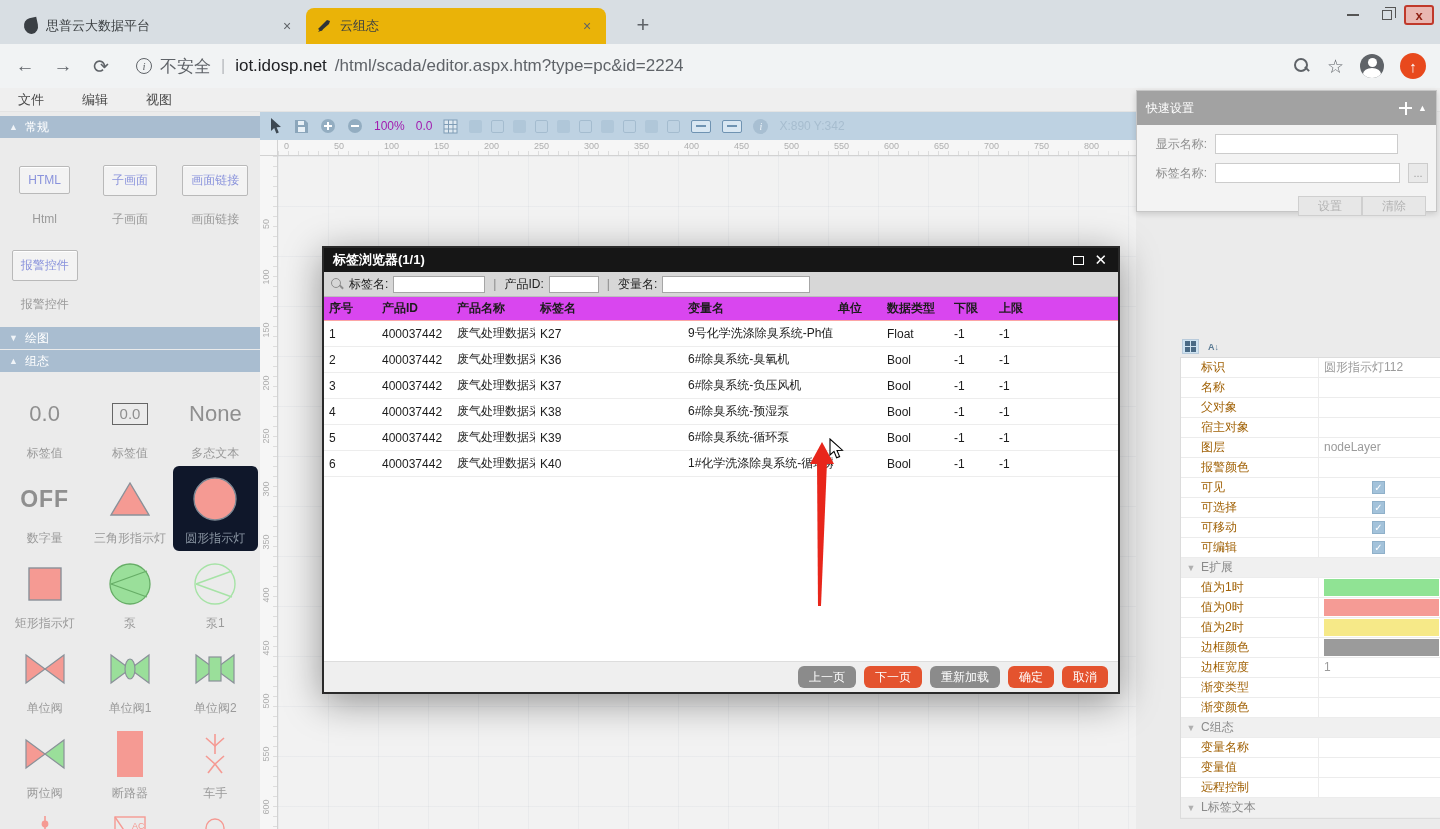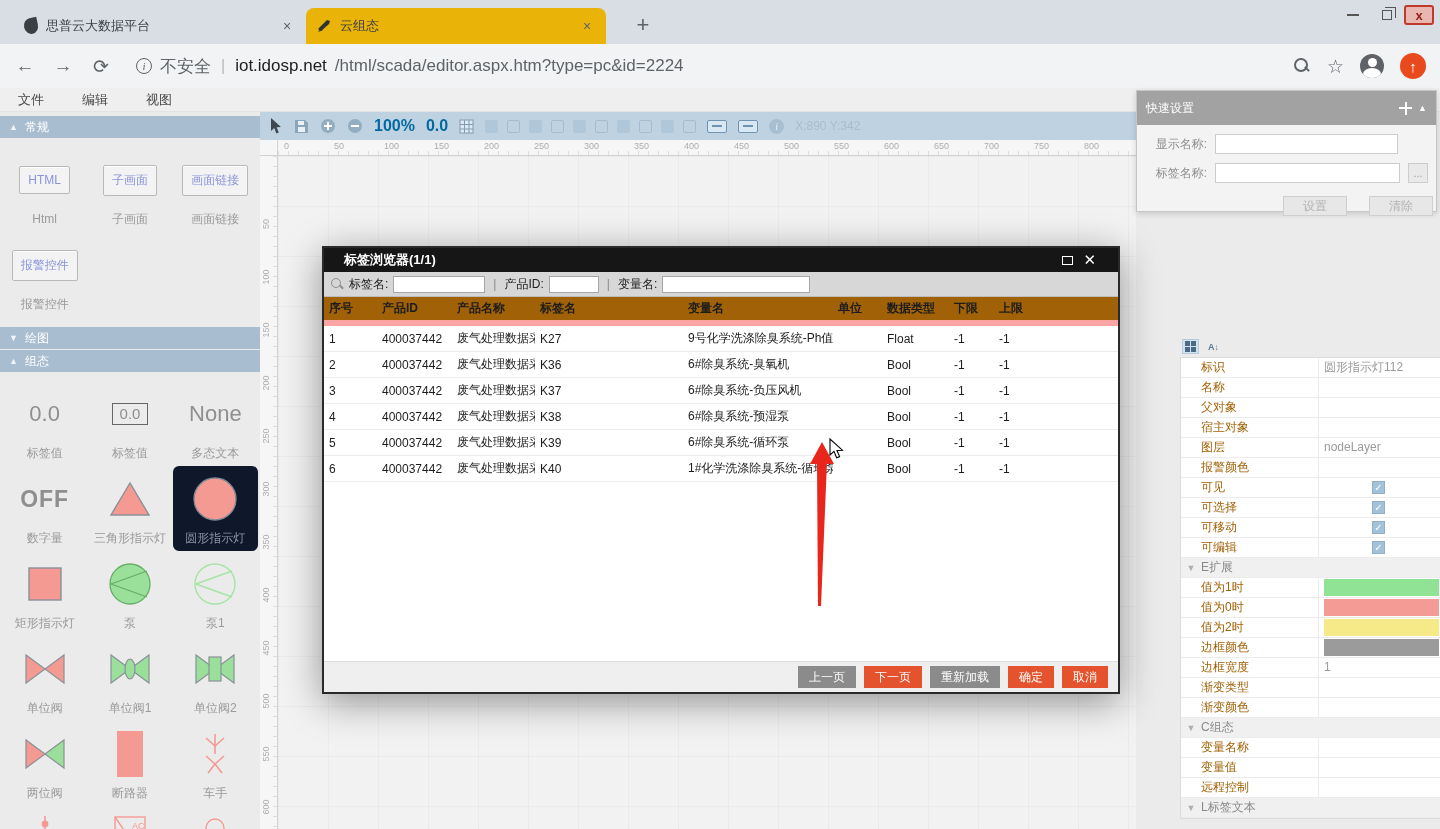--- a/index.html
+++ b/index.html
@@ -56,21 +56,21 @@
   .bigtext{font-size:26px;color:#8f8f8f;letter-spacing:1px}
   .boxbtn{border:1px solid #b9b9b9;background:#f3f3f3;color:#8a93dc;font-size:12px;padding:6px 8px;border-radius:2px;box-shadow:0 1px 0 #fff inset}
   .disp{font-size:22px;color:#8f8f8f}
   .disp.boxed{border:1px solid #666;padding:0 7px;font-size:15px;line-height:20px}
   .disp.off{font-weight:bold;font-size:23px;letter-spacing:1px}
 
   .canvas{flex:1;position:relative;background:#f2f2f2;overflow:hidden}
   .ctoolbar{position:absolute;top:0;left:0;right:0;height:28px;background:#bed2e2;display:flex;align-items:center;gap:11px;padding:0 10px}
   .ti{display:flex;align-items:center;justify-content:center;height:18px;color:#5a7linear7a}
   .ti svg{display:block}
-  .ttext{font-size:16px;color:#0369a1;font-weight:bold}
+  .ttext{font-size:12px;color:#a21caf;font-weight:normal}
   .fadedrow{display:flex;gap:9px;opacity:.4}
   .fi{width:13px;height:13px;border:1.5px solid #7f9cb5;border-radius:2px}
   .fi.b{background:#9db8cd;border:none}
   .kbd{width:20px;height:13px;border:1.5px solid #6f93b2;border-radius:2px;background:#d9e7f2;display:flex;align-items:center;justify-content:center}
   .kbd i{display:block;width:10px;height:1.5px;background:#6f93b2}
   .infoi{width:15px;height:15px;border-radius:50%;background:#a8bfd2;color:#eef4f9;font-size:10px;font-style:italic;display:flex;align-items:center;justify-content:center;font-family:"Liberation Serif",serif}
   .coords{font-size:12px;color:#a7bdcf}
 
   .hruler{position:absolute;top:28px;left:18px;right:0;height:16px;background:#f6f6f6;border-bottom:1px solid #d2d2d2;background-image:repeating-linear-gradient(to right,rgba(0,0,0,.10) 0 1px,transparent 1px 10px);background-size:100% 5px;background-position:0 11px;background-repeat:no-repeat}
   .htick{position:absolute;top:1px;font-size:9px;color:#aeaeae}
@@ -88,21 +88,21 @@
   .qshead .sp{flex:1}
   .qspin{width:13px;height:13px;position:relative}
   .qspin:before,.qspin:after{content:"";position:absolute;background:#fff}
   .qspin:before{left:5.5px;top:0;width:2px;height:13px}
   .qspin:after{left:0;top:5.5px;width:13px;height:2px}
   .qscol{font-size:9px;color:#fff}
   .qsrow{display:flex;align-items:center;margin:9px 8px 0;gap:8px}
   .qslabel{width:62px;text-align:right;font-size:12px;color:#8f8f8f}
   .qsinput{flex:1;height:20px;background:#fff;border:1px solid #ccc}
   .qsmore{width:20px;height:20px;background:#e9e9e9;border:1px solid #ccc;color:#a0a0a0;font-size:11px;display:flex;align-items:center;justify-content:center}
-  .qsbtns{display:flex;justify-content:flex-end;gap:22px;margin:13px 3px 0}
+  .qsbtns{display:flex;justify-content:flex-end;gap:0;margin:13px 10px 0}
   .qsbtn{width:64px;height:20px;background:#e7e7e7;border:1px solid #cfcfcf;color:#b3b3b3;font-size:12px;display:flex;align-items:center;justify-content:center}
 
   .propwrap{position:absolute;top:225px;left:44px;right:0;bottom:0;background:#ebebeb}
   .ptools{display:flex;gap:6px;padding:2px 2px 3px}
   .ptool{width:17px;height:15px;border:1px solid #b9cbdb;background:#cfe3f1;display:flex;align-items:center;justify-content:center}
   .ptool.plain{background:#ebebeb;border-color:#ebebeb}
   .pgridbox{background:#fff;border:1px solid #dcdcdc;border-right:none}
   .pghead{display:flex;height:20px;background:#f3f3f3;border-bottom:1px solid #dcdcdc;color:#9b9b9b;font-size:12px}
   .pghead .hc1{width:138px;text-align:center;line-height:20px;border-right:1px solid #dcdcdc}
   .pghead .hc2{flex:1;text-align:center;line-height:20px}
@@ -110,36 +110,36 @@
   .prow .plabel{width:138px;padding-left:20px;color:#a16207;font-size:12px;border-right:1px solid #ececec;height:100%;line-height:19px;white-space:nowrap;overflow:hidden}
   .prow .pval{flex:1;padding-left:5px;color:#9b9b9b;font-size:12px;height:100%;line-height:19px;display:flex;align-items:center}
   .prow.group{background:#f0f0f0}
   .prow.group .tri{width:20px;text-align:center;color:#b0b0b0;font-size:9px}
   .prow.group .plabel{padding-left:0;border-right:none;color:#8a8a8a}
   .cb{width:13px;height:13px;background:#a3c2da;border:1px solid #8fb0c9;color:#fff;font-size:10px;line-height:12px;text-align:center;margin-left:48px}
   .swatch{width:100%;height:17px;margin-right:1px}
 
   
   .dialog{position:absolute;left:322px;top:246px;width:798px;height:448px;background:#fff;border:2px solid #2a2a2a;box-shadow:0 8px 36px rgba(0,0,0,.4);display:flex;flex-direction:column;z-index:20}
-  .dtitle{height:24px;background:#161616;color:#fff;font-size:13px;font-weight:bold;display:flex;align-items:center;padding:0 20px;gap:8px}
+  .dtitle{height:24px;background:#161616;color:#fff;font-size:13px;font-weight:bold;display:flex;align-items:center;padding:0 9px;gap:8px}
   .dtitle .sp{flex:1}
   .dmax{width:11px;height:9px;border:1.5px solid #fff}
   .dclose{font-size:15px;font-weight:normal;color:#fff;padding:0 2px}
   .dsearch{height:25px;background:#d7d7d7;border-bottom:1px solid #bdbdbd;display:flex;align-items:center;padding:0 7px;gap:5px;font-size:12px;color:#222}
   .dsearch .mag2{width:13px;height:13px;position:relative;opacity:.65}
   .dsearch .mag2:before{content:"";position:absolute;left:0;top:0;width:8px;height:8px;border:1.5px solid #666;border-radius:50%}
   .dsearch .mag2:after{content:"";position:absolute;left:8px;top:8px;width:5px;height:1.5px;background:#666;transform:rotate(45deg)}
   .din{height:17px;border:1px solid #a6a6a6;background:#fff}
   .din.w1{width:92px}.din.w2{width:50px}.din.w3{width:148px}
   .dsep{color:#8a8a8a;padding:0 3px}
   table.tagtbl{width:100%;border-collapse:collapse;table-layout:fixed;font-size:12px;color:#1c1c1c}
-  .tagtbl th{text-align:left;font-weight:bold;padding:3px 5px;background:#a16207;border-bottom:6px solid #fca5a5;white-space:nowrap;overflow:hidden}
+  .tagtbl th{text-align:left;font-weight:bold;padding:3px 5px;background:#d946ef;border-bottom:1px solid #fca5a5;white-space:nowrap;overflow:hidden}
   .tagtbl td{padding:4px 5px;border-bottom:1px solid #ededed;white-space:nowrap;overflow:hidden}
   .dfooter{margin-top:auto;height:31px;background:#efefef;border-top:1px solid #ddd;display:flex;align-items:center;justify-content:flex-end;gap:8px;padding:0 10px}
-  .btn{height:22px;padding:0 11px;font-size:12px;color:#fff;display:flex;align-items:center;border-radius:0}
+  .btn{height:22px;padding:0 11px;font-size:12px;color:#fff;display:flex;align-items:center;border-radius:6px}
   .btn.gray{background:#8b8b8b}
   .btn.orange{background:#e4532e}
 
   .annot{position:absolute;z-index:40;pointer-events:none}
 </style>
 </head>
 <body>
 
 <div class="tabbar">
   <div class="tab tab1">

